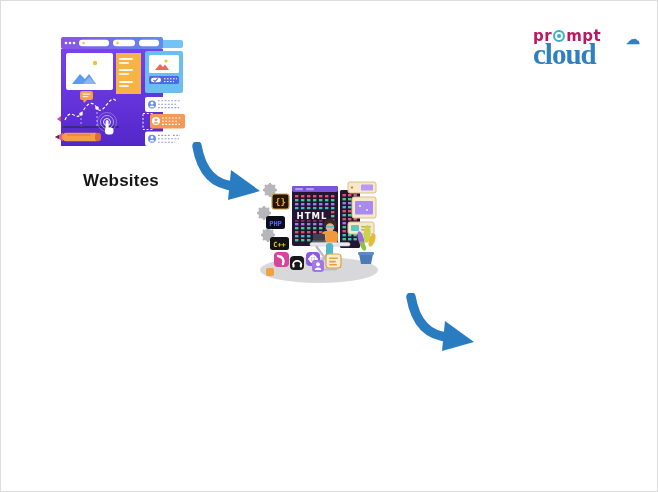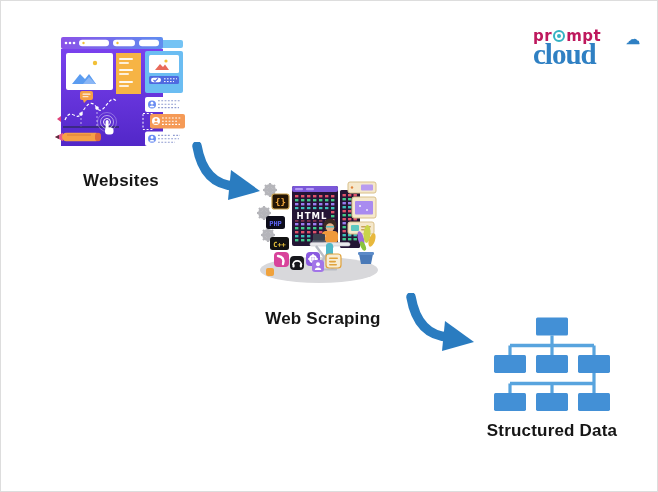--- a/index.html
+++ b/index.html
@@ -310,41 +310,21 @@
         </g>
         <g>
           <rect x="70" y="78" width="15" height="14" rx="3" fill="#f7ecd4" stroke="#e0a23c" stroke-width="1.2"></rect>
           <rect x="73" y="81.5" width="9" height="1.6" rx=".8" fill="#e0a23c"></rect>
           <rect x="73" y="84.8" width="7" height="1.6" rx=".8" fill="#e0a23c"></rect>
           <rect x="73" y="88" width="8" height="1.6" rx=".8" fill="#e0a23c"></rect>
         </g>
         <rect x="10" y="92" width="8" height="8" rx="2" fill="#f0a23c"></rect>
       </g>
     </svg>
-    <div class="step-label">Web Scraping</div>
   </div>
 
   <svg class="arrow" id="arrow-2" width="80" height="64" viewBox="0 0 80 64">
     <path d="M12,4 C16,27 27,43 50,44" fill="none" stroke-linecap="round" stroke-width="9.5" stroke="#2a7cc0"></path>
     <polygon points="46,28 75,49 43,58" fill="#2a7cc0"></polygon>
   </svg>
 
-  <div class="step" id="step-structured">
-    <svg width="116" height="95" viewBox="0 0 116 90" preserveAspectRatio="none">
-      <g>
-        <path d="M58,17.5 V27" fill="none" stroke-width="3.2" stroke="#58a4de"></path>
-        <path d="M16,27 H100 M16,27 V36 M58,27 V36 M100,27 V36" fill="none" stroke-width="3.2" stroke="#58a4de"></path>
-        <path d="M100,53 V72 M16,63 H100 M16,63 V72 M58,63 V72" fill="none" stroke-width="3.2" stroke="#58a4de"></path>
-      </g>
-      <g>
-        <rect x="42" y="0.5" width="32" height="17" rx="1.5" fill="#4390d6"></rect>
-        <rect x="0" y="36" width="32" height="17" rx="1.5" fill="#4390d6"></rect>
-        <rect x="42" y="36" width="32" height="17" rx="1.5" fill="#4390d6"></rect>
-        <rect x="84" y="36" width="32" height="17" rx="1.5" fill="#4390d6"></rect>
-        <rect x="0" y="72" width="32" height="17" rx="1.5" fill="#4390d6"></rect>
-        <rect x="42" y="72" width="32" height="17" rx="1.5" fill="#4390d6"></rect>
-        <rect x="84" y="72" width="32" height="17" rx="1.5" fill="#4390d6"></rect>
-      </g>
-    </svg>
-    <div class="step-label">Structured Data</div>
-  </div>
 
 </div>
 
 </body></html>

